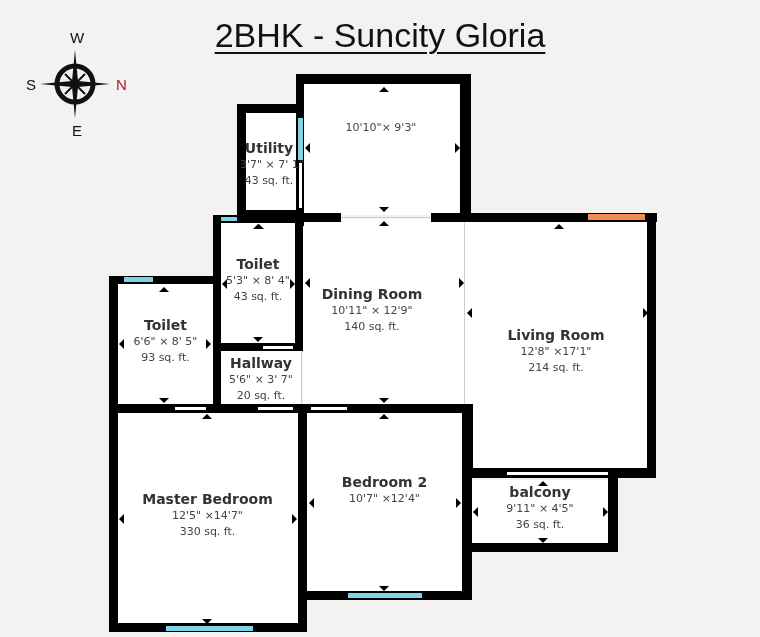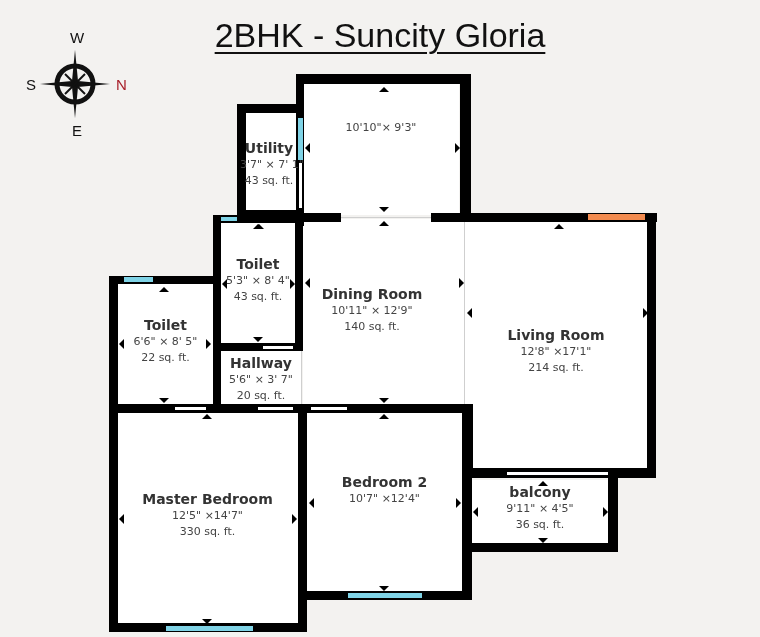--- a/index.html
+++ b/index.html
@@ -160,21 +160,21 @@
     <span class="area">43 sq. ft.</span>
   </div>
   <div class="label" style="left:221px;top:256px;width:74px;">
     <span class="name">Toilet</span>
     <span class="dim">5'3" × 8' 4"</span>
     <span class="area">43 sq. ft.</span>
   </div>
   <div class="label" style="left:118px;top:317px;width:95px;">
     <span class="name">Toilet</span>
     <span class="dim">6'6" × 8' 5"</span>
-    <span class="area">22 sq. ft.</span>
+    <span class="area">93 sq. ft.</span>
   </div>
   <div class="label" style="left:221px;top:355px;width:80px;">
     <span class="name">Hallway</span>
     <span class="dim">5'6" × 3' 7"</span>
     <span class="area">20 sq. ft.</span>
   </div>
   <div class="label" style="left:303px;top:286px;width:138px;">
     <span class="name">Dining Room</span>
     <span class="dim">10'11" × 12'9"</span>
     <span class="area">140 sq. ft.</span>

